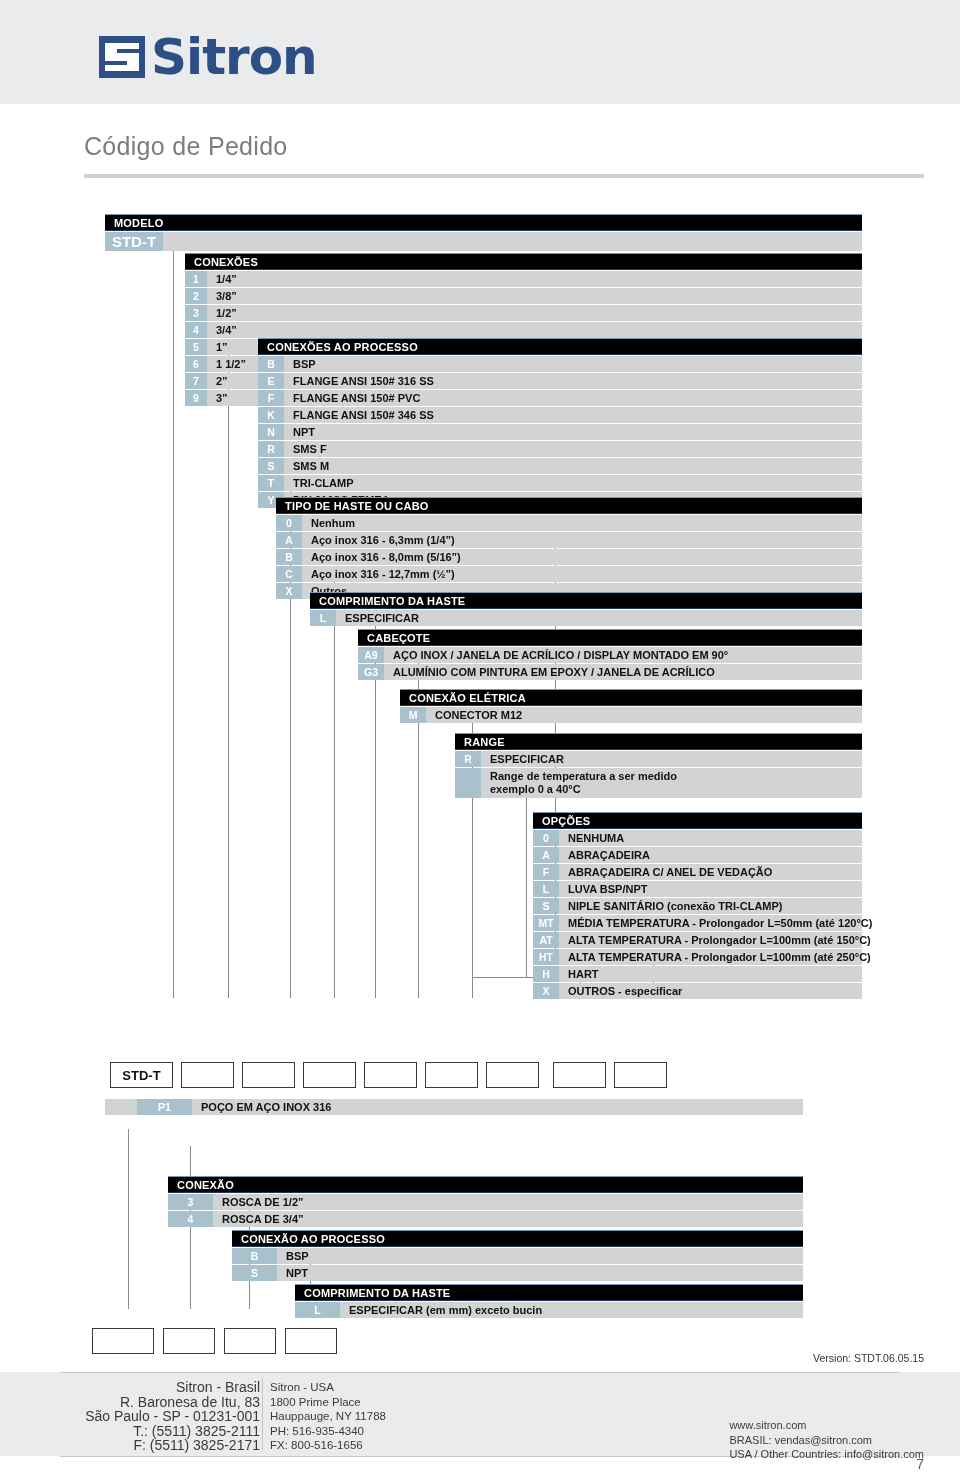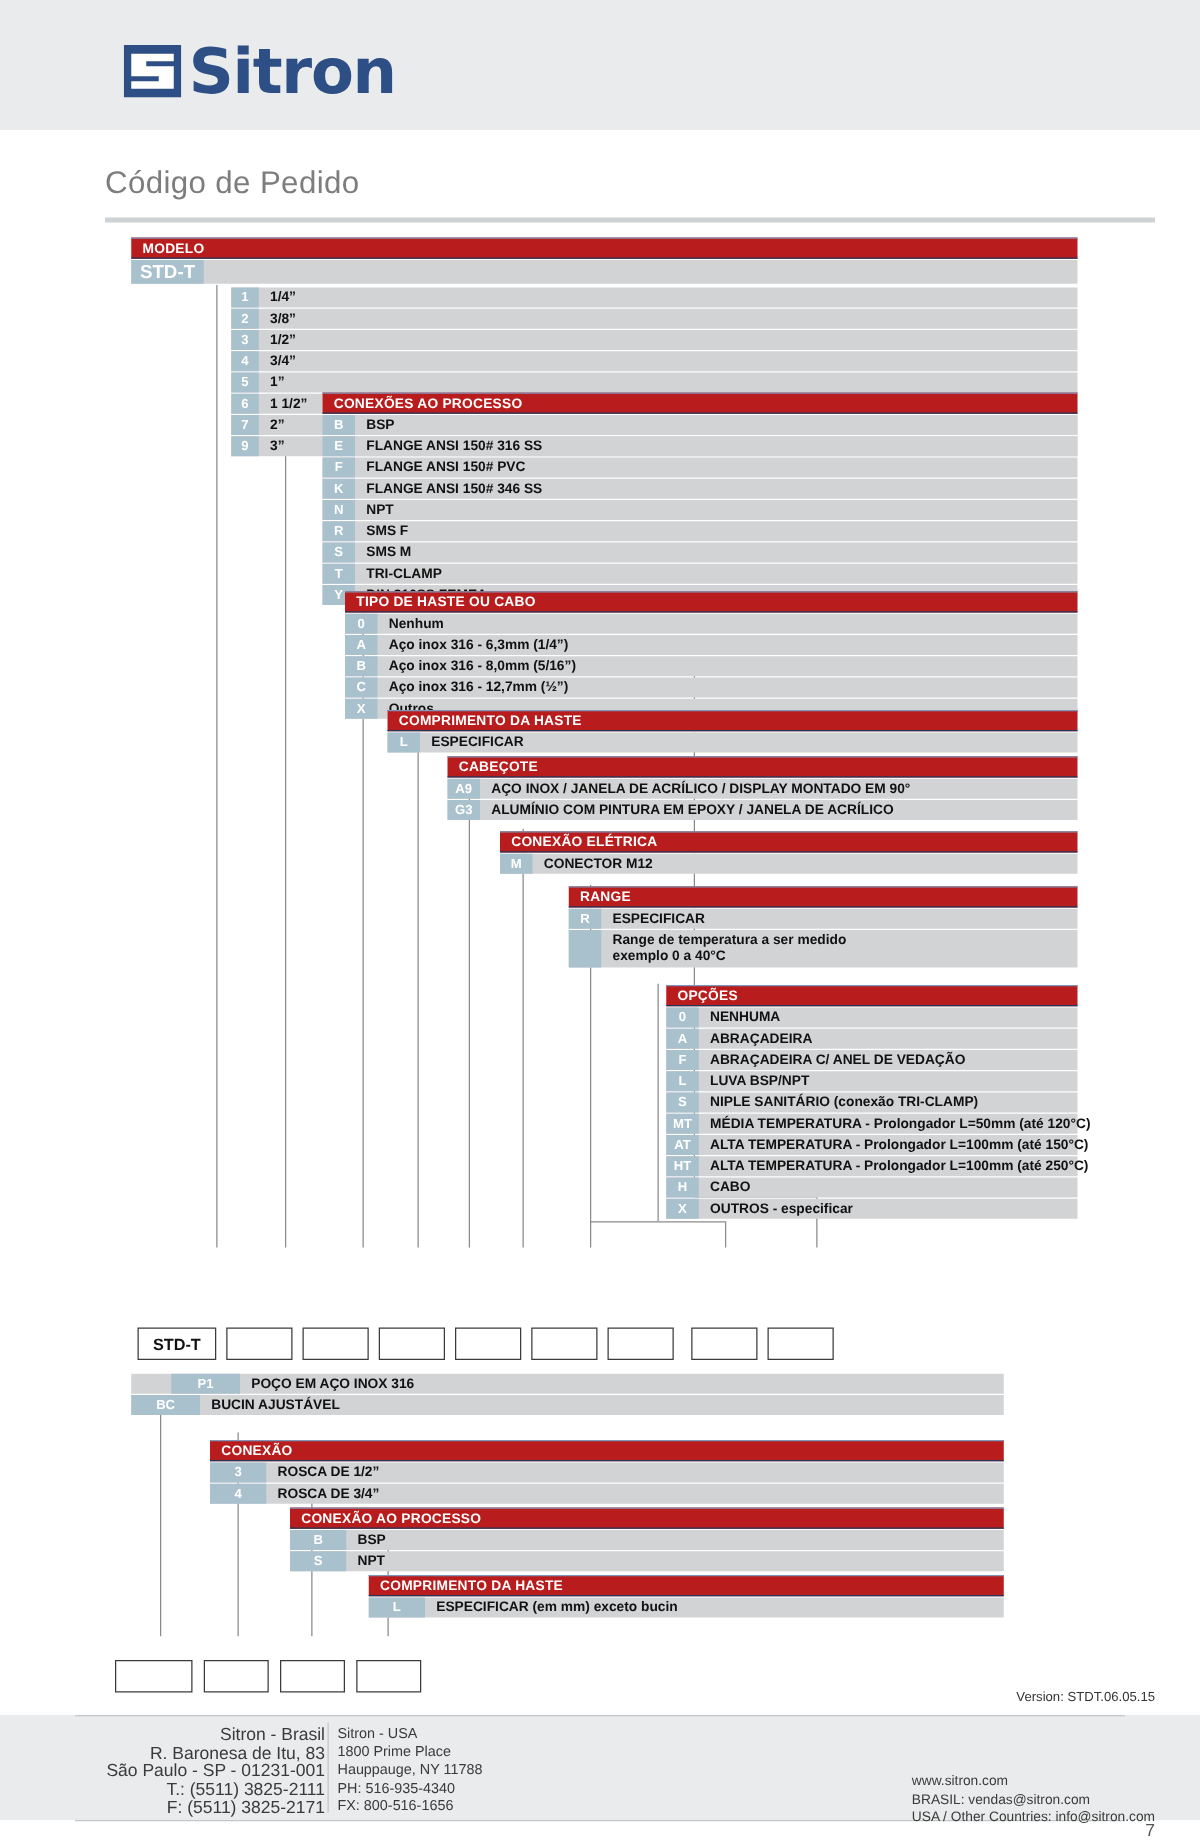--- a/index.html
+++ b/index.html
@@ -30,26 +30,27 @@
     position:absolute; left:84px; top:132px;
     font-size:25px; color:#7d7d7d; letter-spacing:.3px;
   }
   .title-rule{
     position:absolute; left:84px; top:174px; width:840px; height:4px; background:#cfd2d4;
   }
 
   
   .sect{ position:absolute; }
   .bar{
-    height:17px; background:#b91c1c;
+    height:17px; background:#000000;
     border-top:1px solid #7e95bb; border-bottom:1px solid #24running;
     display:flex; align-items:center;
     color:#ffffff; font-size:11px; font-weight:bold; letter-spacing:.2px;
     padding-left:9px;
     box-shadow:0 1px 0 #fff;
+    margin-top:24px;
   }
   .bar{ border-bottom:1px solid #22365c; }
   .row{
     height:16px; background:#d2d3d5;
     display:flex; align-items:center;
     margin-top:1px;
     font-size:11px; font-weight:bold; color:#111;
   }
   .code{
     width:26px; min-width:26px; height:16px;
@@ -144,20 +145,21 @@
 <div class="vline" style="left:653px; top:957px; height:41px;"></div>
 
 <div class="sect" style="left:105px; top:190px; width:757px;">
   <div class="bar">MODELO</div>
   <div class="modelcell">
     <span class="code">STD-T</span>
   </div>
 </div>
 
 <div class="sect" style="left:185px; top:229px; width:677px;">
+  <div class="bar">CONEXÕES</div>
   <div>
     <div class="row">
         <span class="code w-narrow">1</span>
         <span class="rowtext">1/4”</span>
       </div>
     <div class="row">
         <span class="code w-narrow">2</span>
         <span class="rowtext">3/8”</span>
       </div>
     <div class="row">
@@ -328,21 +330,21 @@
     <div class="row">
         <span class="code">AT</span>
         <span class="rowtext">ALTA TEMPERATURA - Prolongador L=100mm (até 150°C)</span>
       </div>
     <div class="row">
         <span class="code">HT</span>
         <span class="rowtext">ALTA TEMPERATURA - Prolongador L=100mm (até 250°C)</span>
       </div>
     <div class="row">
         <span class="code">H</span>
-        <span class="rowtext">CABO</span>
+        <span class="rowtext">HART</span>
       </div>
     <div class="row">
         <span class="code">X</span>
         <span class="rowtext">OUTROS - especificar</span>
       </div>
   </div>
 </div>
 
 <div class="box" style="left:110px; top:1062px; width:63px;">STD-T</div>
 <div class="box" style="left:181px; top:1062px; width:53px;"></div>
@@ -357,24 +359,20 @@
 <div class="vline" style="left:128px; top:1129px; height:180px;"></div>
 <div class="vline" style="left:190px; top:1146px; height:163px;"></div>
 <div class="vline" style="left:249px; top:1199px; height:110px;"></div>
 <div class="vline" style="left:310px; top:1235px; height:74px;"></div>
 
 <div class="sect" style="left:105px; top:1098px; width:698px;">
   <div class="row">
       <span class="code" style="width:55px;min-width:55px;margin-left:32px;">P1</span>
       <span class="rowtext">POÇO EM AÇO INOX 316</span>
     </div>
-  <div class="row">
-      <span class="code" style="width:55px;min-width:55px;">BC</span>
-      <span class="rowtext">BUCIN AJUSTÁVEL</span>
-    </div>
 </div>
 
 <div class="sect" style="left:168px; top:1152px; width:635px;">
   <div class="bar">CONEXÃO</div>
   <div class="row">
       <span class="code" style="width:45px;min-width:45px;">3</span>
       <span class="rowtext">ROSCA DE 1/2”</span>
     </div>
   <div class="row">
       <span class="code" style="width:45px;min-width:45px;">4</span>

